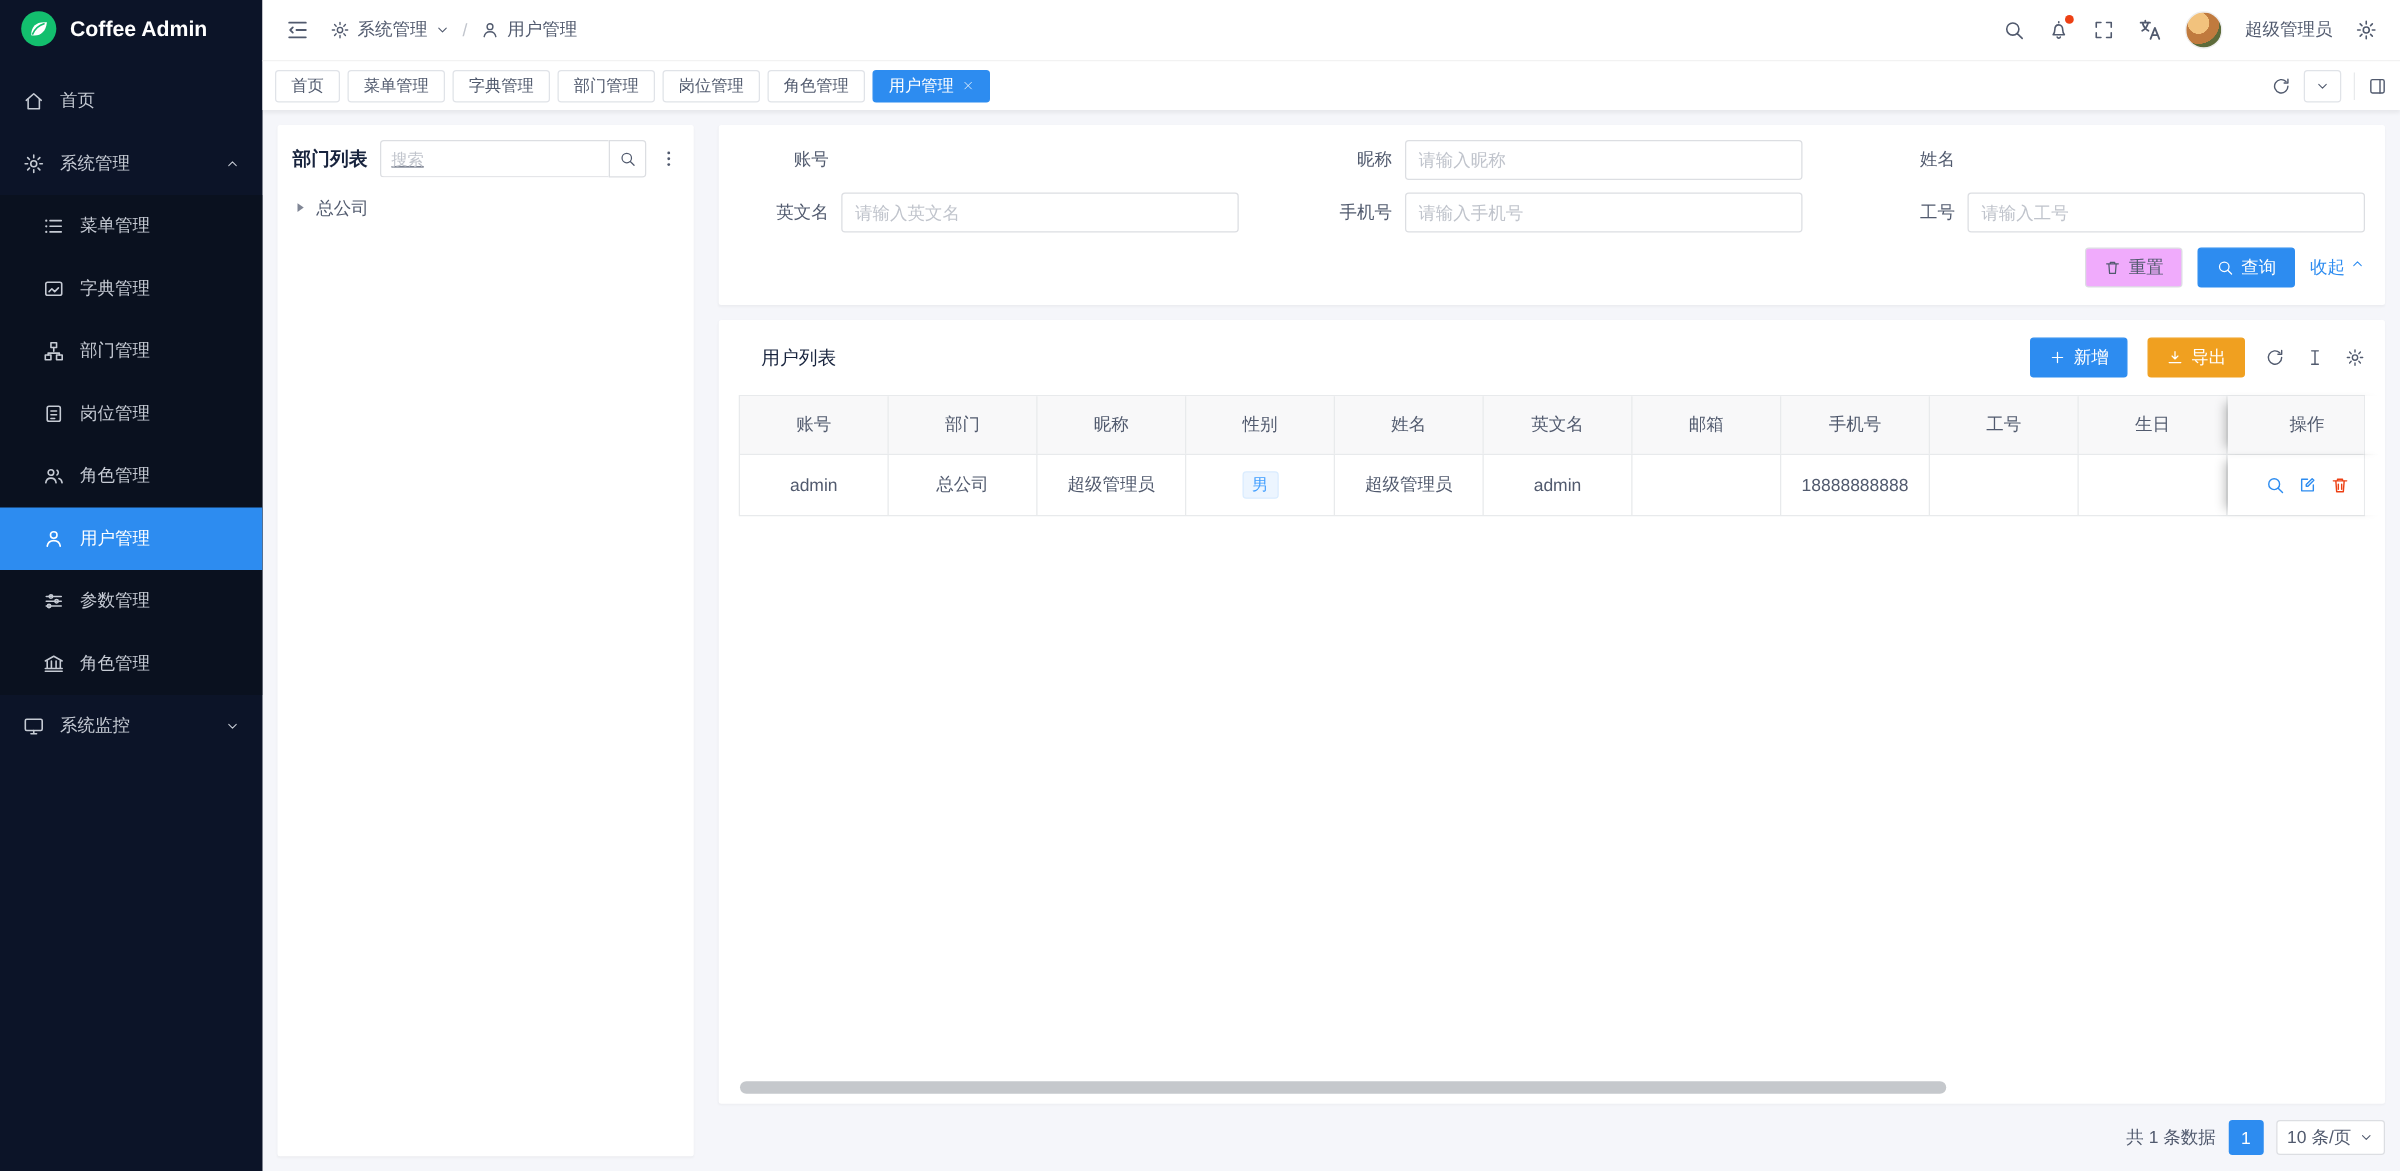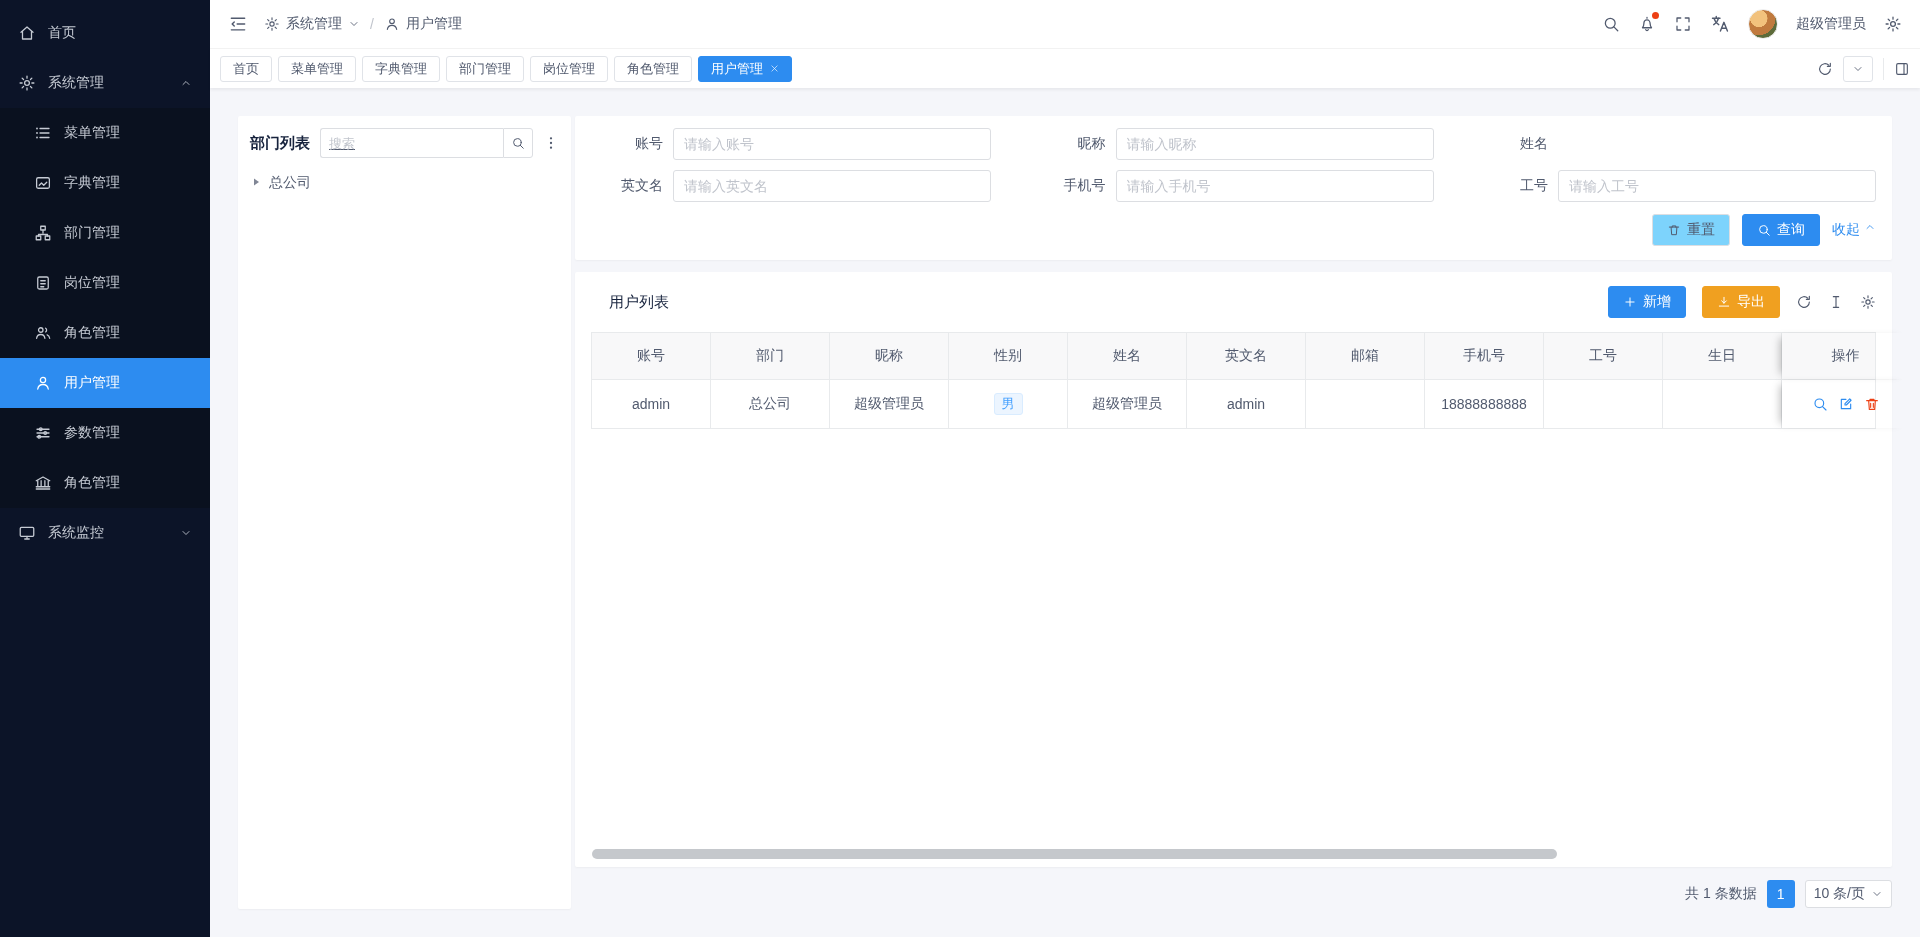--- a/index.html
+++ b/index.html
@@ -40,21 +40,21 @@
             border-top:1px solid #f2f2f2; box-shadow:0 2px 3px rgba(0,0,0,.06); position:relative; z-index:2; flex-shrink:0; }
   .tab { height:26px; display:inline-flex; align-items:center; gap:7px; padding:0 12px; background:#fff;
          border:1px solid #e0e3e8; border-radius:3px; font-size:13px; color:#515a6e; cursor:pointer; white-space:nowrap; }
   .tab.active { background:#2d8cf0; border-color:#2d8cf0; color:#fff; }
   .tabbar-right { margin-left:auto; display:flex; align-items:center; gap:10px; }
   .tab-tool-box { border:1px solid #e0e3e8; border-radius:3px; height:26px; width:30px; display:inline-flex;
                   align-items:center; justify-content:center; color:#515a6e; cursor:pointer; background:#fff; }
   .tab-divider { width:1px; height:22px; background:#e8eaec; }
 
   
-  .content { flex:1; display:flex; gap:4px; padding:28px; min-height:0; }
+  .content { flex:1; display:flex; gap:20px; padding:12px; min-height:0; }
   .panel { background:#fff; border-radius:2px; box-shadow:0 1px 2px rgba(0,0,0,.04); }
 
   .dept-panel { width:333px; flex-shrink:0; padding:12px; display:flex; flex-direction:column; gap:16px; }
   .dept-head { display:flex; align-items:center; gap:10px; }
   .dept-title { font-size:15px; font-weight:bold; color:#17233d; white-space:nowrap; }
   .search-group { flex:1; display:flex; height:30px; min-width:0;text-decoration:underline; }
   .search-group input { flex:1; min-width:0; border:1px solid #dcdee2; border-right:none; border-radius:3px 0 0 3px;
                         padding:0 8px; font-size:13px; color:#515a6e; outline:none; }
   input::placeholder { color:#c0c4cc; }
   .search-btn { width:30px; border:1px solid #dcdee2; border-radius:0 3px 3px 0; display:flex; align-items:center;
@@ -67,21 +67,21 @@
 
   .filter-panel { padding:12px 16px 14px; flex-shrink:0; }
   .filter-grid { display:grid; grid-template-columns:repeat(3,max-content); justify-content:space-between; row-gap:10px; }
   .field { display:flex; align-items:center; }
   .field-label { width:72px; text-align:right; margin-right:10px; white-space:nowrap; }
   .field input { width:318px; height:32px; border:1px solid #dcdee2; border-radius:3px; padding:0 10px;
                  font-size:14px; color:#515a6e; outline:none; }
   .filter-actions { display:flex; justify-content:flex-end; align-items:center; gap:12px; margin-top:12px; }
   .btn { height:32px; display:inline-flex; align-items:center; gap:6px; padding:0 14px; border-radius:3px;
          font-size:14px; cursor:pointer; border:1px solid transparent; white-space:nowrap; }
-  .btn-default { background:#7dd3fc; border-color:#dcdee2; color:#515a6e; }
+  .btn-default { background:#f0abfc; border-color:#dcdee2; color:#515a6e; }
   .btn-primary { background:#2d8cf0; border-color:#2d8cf0; color:#fff; }
   .btn-warning { background:#f0a020; border-color:#f0a020; color:#fff; }
   .link-collapse { color:#2d8cf0; display:inline-flex; align-items:flex-start; gap:4px; cursor:pointer; }
 
   .list-panel { padding:14px 16px; flex:1; min-height:0; position:relative; display:flex; flex-direction:column; }
   .list-head { display:flex; align-items:center; flex-shrink:0;margin-left:18px; }
   .list-title { font-size:15px; font-weight:500; color:#17233d; }
   .list-tools { margin-left:auto; display:flex; align-items:center; gap:16px; }
   .tool-ic { color:#515a6e; cursor:pointer; display:inline-flex; }
 
@@ -106,20 +106,30 @@
               background:#2d8cf0; color:#fff; border-radius:3px; cursor:pointer; }
   .page-size { height:28px; display:inline-flex; align-items:center; gap:6px; padding:0 8px; border:1px solid #dcdee2;
                border-radius:3px; background:#fff; cursor:pointer; color:#515a6e; }
 </style>
 </head>
 <body>
 
 <div class="app">
 
   <aside class="sidebar">
+    <div class="logo">
+      <span>
+        <svg width="30" height="30" viewBox="0 0 32 32">
+            <circle cx="16" cy="16" r="15" fill="#13bf6e"></circle>
+            <path d="M9.5 21.5c7.5 1.5 12.5-2.5 13.5-11-8.5-1-13.5 3-13.5 11z" fill="#fff"></path>
+            <path d="M10.5 21c2-5 5.5-8 10.5-9.5" stroke="#13bf6e" stroke-width="1.4" fill="none"></path>
+          </svg>
+      </span>
+      <span class="logo-text">Coffee Admin</span>
+    </div>
 
     <nav class="menu">
       <div class="menu-item">
         <span>
             <svg class="ic i18" viewBox="0 0 24 24">
               <path d="M4 11l8-7 8 7"></path>
               <path d="M6 10v10h12V10"></path>
             </svg>
           </span>
         <span>首页</span>
@@ -390,21 +400,20 @@
           <span>总公司</span>
         </div>
       </section>
 
       <section class="work-col">
 
         <div class="panel filter-panel">
           <div class="filter-grid">
             <div class="field">
               <span class="field-label">账号</span>
-              <input type="text" placeholder="请输入账号" style="">
             </div>
             <div class="field">
               <span class="field-label">昵称</span>
               <input type="text" placeholder="请输入昵称" style="">
             </div>
             <div class="field">
               <span class="field-label">姓名</span>
             </div>
             <div class="field">
               <span class="field-label">英文名</span>

